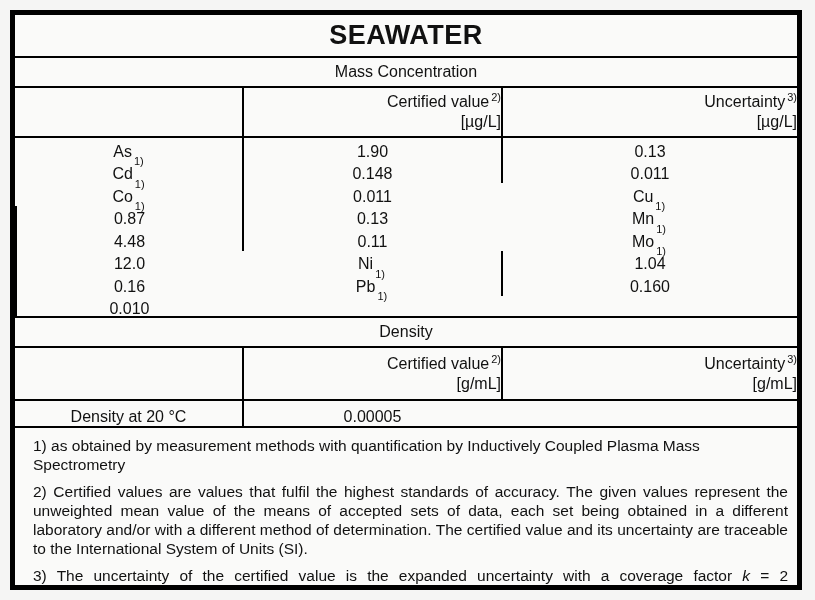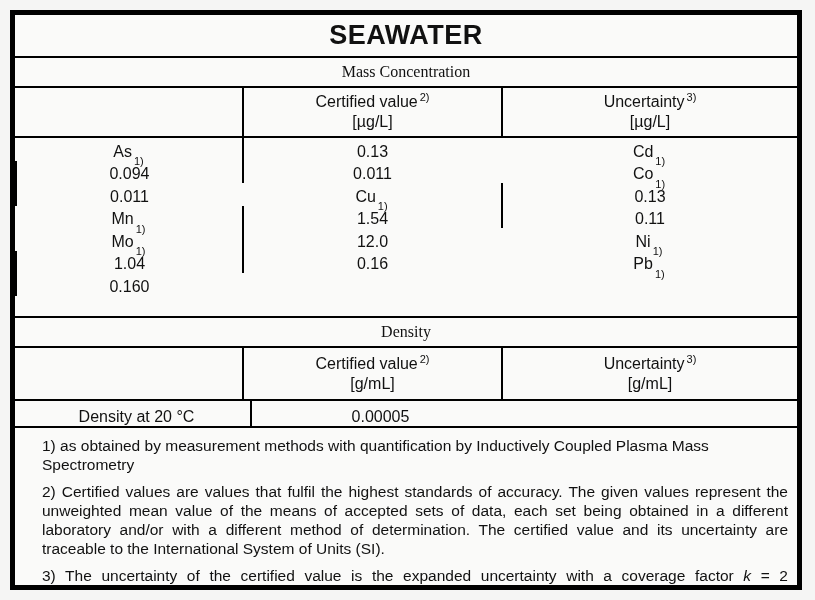--- a/index.html
+++ b/index.html
@@ -35,66 +35,64 @@
     letter-spacing: 0.5px;
   }
   .band {
     height: 28px;
     flex: 0 0 28px;
     border-bottom: 2px solid #000;
     display: flex;
     align-items: center;
     justify-content: center;
     font-size: 16px;
-    font-family: Liberation Serif, serif;
   }
   .grid3 {
     display: grid;
     grid-template-columns: 227px 259px 1fr;
     border-bottom: 2px solid #000;
     box-sizing: border-box;
   }
   .hdr1 { flex: 0 0 50px; height: 50px; }
   .hdr2 { flex: 0 0 53px; height: 53px; }
   .hcell {
     display: flex;
     flex-direction: column;
-    align-items: center;
+    align-items: flex-end;
     justify-content: center;
     font-size: 16px;
     line-height: 20px;
   }
   .bl { border-left: 2px solid #000; }
   .datablock {
     flex: 0 0 180px;
     height: 180px;
     grid-auto-rows: 22.5px;
     font-size: 16px;
   }
   .dcell {
     display: flex;
     align-items: flex-end;
     justify-content: center;
   }
   .densrow {
     flex: 0 0 27px;
     height: 27px;
     font-size: 16px;
-    padding-left: 8px;
   }
   sup {
     font-size: 11px;
     line-height: 0;
     margin-left: 2px;
     position: relative;
     top: 0.5px;
   }
   .footnotes {
     flex: 1 1 auto;
-    padding: 8px 9px 0 27px;
+    padding: 8px 9px 0 18px;
     font-size: 15.5px;
     line-height: 19px;
     overflow: hidden;
   }
   .fn { margin: 0 0 8px 0; }
   .just { text-align: justify; }
   .fn i { font-style: italic; }
 </style>
 </head>
 <body>
@@ -115,66 +113,69 @@
       <div><span>Uncertainty</span><sup>3)</sup></div>
       <div>[µg/L]</div>
     </div>
   </div>
 
   <div class="grid3 datablock">
     <div class="dcell">
         <span>As</span>
         <sup>1)</sup>
       </div>
+    <div class="dcell bl">1.90</div>
     <div class="dcell bl">0.13</div>
 
     <div class="dcell">
         <span>Cd</span>
         <sup>1)</sup>
       </div>
-    <div class="dcell bl">0.094</div>
+    <div class="dcell bl">0.148</div>
     <div class="dcell bl">0.011</div>
 
     <div class="dcell">
         <span>Co</span>
         <sup>1)</sup>
       </div>
     <div class="dcell bl">0.011</div>
 
     <div class="dcell">
         <span>Cu</span>
         <sup>1)</sup>
       </div>
+    <div class="dcell bl">0.87</div>
     <div class="dcell bl">0.13</div>
 
     <div class="dcell">
         <span>Mn</span>
         <sup>1)</sup>
       </div>
-    <div class="dcell bl">1.54</div>
+    <div class="dcell bl">4.48</div>
     <div class="dcell bl">0.11</div>
 
     <div class="dcell">
         <span>Mo</span>
         <sup>1)</sup>
       </div>
     <div class="dcell bl">12.0</div>
 
     <div class="dcell">
         <span>Ni</span>
         <sup>1)</sup>
       </div>
     <div class="dcell bl">1.04</div>
     <div class="dcell bl">0.16</div>
 
     <div class="dcell">
         <span>Pb</span>
         <sup>1)</sup>
       </div>
     <div class="dcell bl">0.160</div>
+    <div class="dcell bl">0.010</div>
   </div>
 
   <div class="band">Density</div>
 
   <div class="grid3 hdr2">
     <div class="hcell"></div>
     <div class="hcell bl">
       <div><span>Certified value</span><sup>2)</sup></div>
       <div>[g/mL]</div>
     </div>

